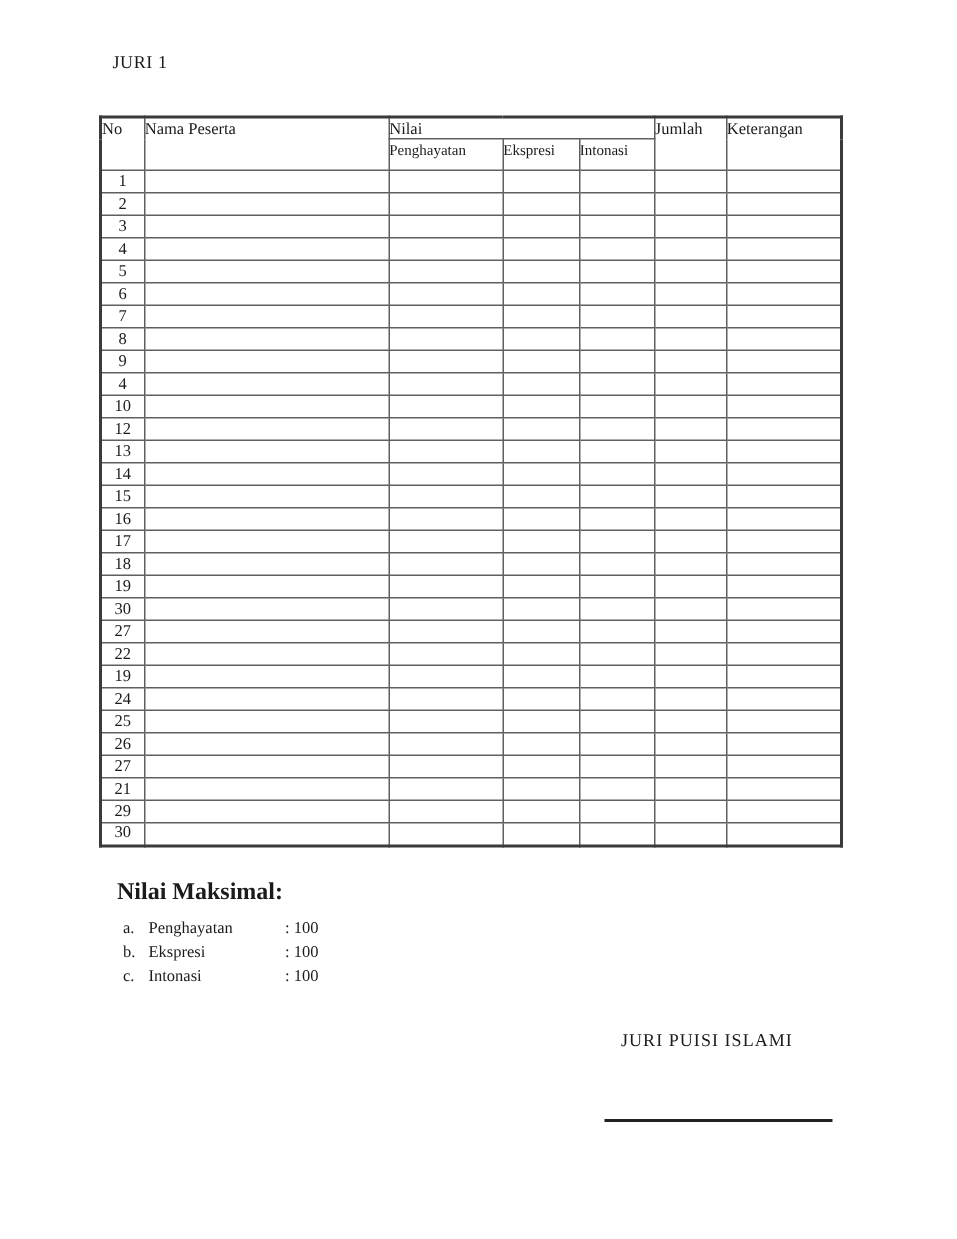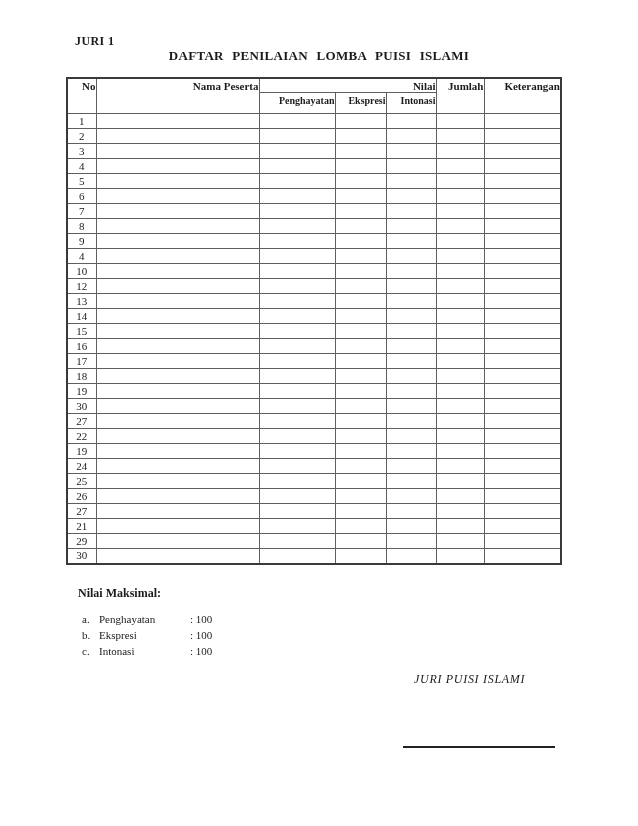--- a/index.html
+++ b/index.html
@@ -7,21 +7,21 @@
     position:relative;
     width:638px; height:826px;
     background:#ffffff;
     font-family:"Liberation Serif", serif;
     color:#1b1b1b;
     overflow:hidden;
   }
 
   .juri-label {
     position:absolute; left:75px; top:34px;
-    font-weight:bold; font-size:12px; letter-spacing:0.4px;
+    font-weight:normal; font-size:12px; letter-spacing:0.4px;
   }
 
   .doc-title {
     position:absolute; left:0; right:0; top:48px;
     text-align:center;
     font-weight:bold; font-size:13px;
     word-spacing:5px; letter-spacing:0.3px;
   }
 
   table.score-table {
@@ -30,23 +30,23 @@
     border-collapse:collapse;
     table-layout:fixed;
     border:2px solid #3a3a3a;
   }
   .score-table th, .score-table td {
     border:1px solid #5f5f5f;
     padding:0;
     overflow:hidden;
   }
   .score-table thead th {
-    font-weight:bold;
+    font-weight:normal;
     font-size:11px;
-    text-align:right;
+    text-align:left;
     vertical-align:top;
     padding-top:1px;
     line-height:12px;
   }
   .score-table thead tr.subhead th {
     font-size:10px;
     vertical-align:top;
     padding-top:2px;
     line-height:11px;
   }
@@ -54,49 +54,48 @@
   .score-table thead tr.subhead { height:21px; }
   .score-table tbody tr { height:15px; }
   .score-table tbody td.num {
     text-align:center;
     font-size:11px;
     line-height:13px;
   }
 
   .nm-heading {
     position:absolute; left:78px; top:586px;
-    font-weight:bold; font-size:12px;
+    font-weight:bold; font-size:16px;
   }
   .nm-list {
     position:absolute; left:82px; top:611px;
     font-size:11px;
   }
   .nm-item { display:flex; height:16px; align-items:center; }
   .nm-letter { width:17px; }
   .nm-label  { width:91px; }
   .nm-value  { }
 
   .sig-label {
-    position:absolute; left:414px; top:672px;
-    font-size:12px; letter-spacing:0.7px;font-style:italic;
+    position:absolute; left:414px; top:686px;
+    font-size:12px; letter-spacing:0.7px;
   }
   .sig-line {
     position:absolute; left:403px; top:746px;
     width:152px; height:2px;
     background:#222222;
   }
 </style>
 </head>
 <body>
 
 <div class="page">
 
   <div class="juri-label">JURI 1</div>
 
-  <div class="doc-title">DAFTAR PENILAIAN LOMBA PUISI ISLAMI</div>
 
   <table class="score-table">
     <colgroup>
       <col style="width:29px">
       <col style="width:163px">
       <col style="width:76px">
       <col style="width:51px">
       <col style="width:50px">
       <col style="width:48px">
       <col style="width:77px">

